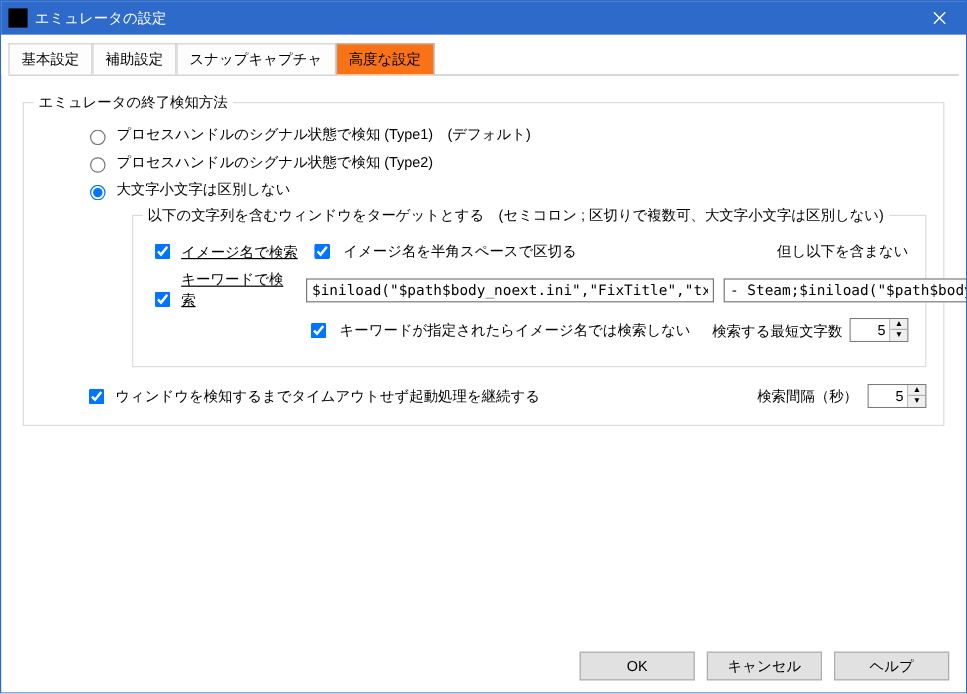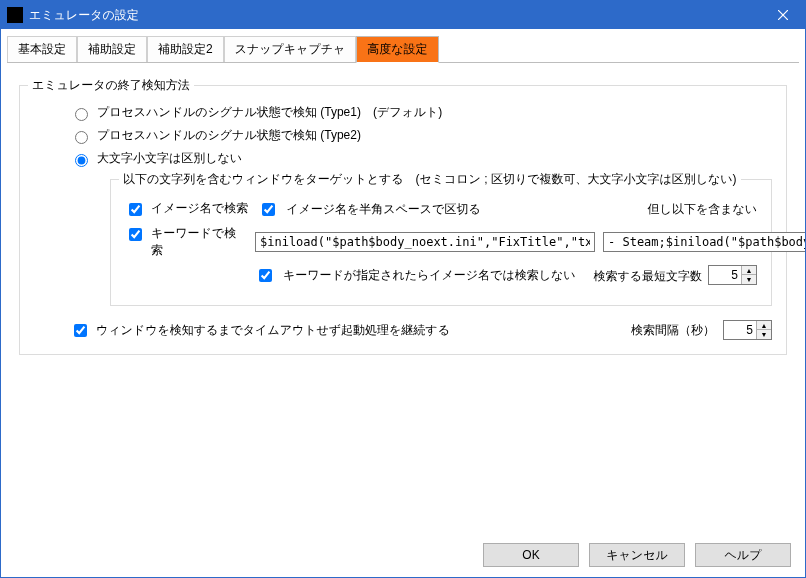--- a/index.html
+++ b/index.html
@@ -17,21 +17,21 @@
   .tab-panel-border { border-top: 1px solid #bdbdbd; margin: 0 6px; }
 
   .content { flex: 1; padding: 14px 18px 10px 18px; overflow: hidden; }
 
   .group { border: 1px solid #dcdcdc; padding: 12px 14px 14px 30px; position: relative; margin-top: 8px; }
   .group > .legend { position: absolute; top: -9px; left: 8px; background: #fff; padding: 0 4px; font-size: 12px; }
   .group.sub { margin-left: 60px; margin-top: 12px; padding: 14px 14px 14px 14px; }
 
   .radio-line, .check-line { display: flex; align-items: center; margin: 6px 0 6px 20px; gap: 6px; }
   .grid-row { display: flex; align-items: center; gap: 10px; margin: 6px 0; }
-  .grid-row .cell-cb { min-width: 120px; display: flex; align-items: flex-start; gap: 6px; }
+  .grid-row .cell-cb { min-width: 120px; display: flex; align-items: flex-end; gap: 6px; text-decoration: underline; }
   .grid-row .cell-rest { flex: 1; display: flex; align-items: center; gap: 8px; }
 
   input[type="text"] { font-family: "Consolas", "MS Gothic", monospace; font-size: 12px; padding: 2px 4px; border: 1px solid #7a7a7a; height: 20px; }
   .txt-main { width: 340px; }
   .txt-exclude { width: 218px; }
 
   .spin-wrap { display: inline-flex; align-items: center; border: 1px solid #7a7a7a; height: 20px; }
   .spin-wrap input { border: none; width: 32px; text-align: right; padding: 0 3px; height: 18px; font-family: inherit; font-size: 12px; }
   .spin-btns { display: flex; flex-direction: column; border-left: 1px solid #b0b0b0; }
   .spin-btns div { width: 14px; height: 9px; background: #f0f0f0; display: flex; align-items: center; justify-content: center; cursor: pointer; font-size: 7px; line-height: 1; }
@@ -61,21 +61,20 @@
       <svg width="10" height="10" viewBox="0 0 10 10">
           <line x1="0" y1="0" x2="10" y2="10" stroke-width="1.2"></line>
           <line x1="10" y1="0" x2="0" y2="10" stroke-width="1.2"></line>
         </svg>
     </div>
   </div>
 
   <div class="tab-strip">
     <div class="tab">基本設定</div>
     <div class="tab">補助設定</div>
-    <div class="tab">補助設定2</div>
     <div class="tab">スナップキャプチャ</div>
     <div class="tab active">高度な設定</div>
   </div>
   <div class="tab-panel-border"></div>
 
   <div class="content">
 
     <div class="group">
       <div class="legend">エミュレータの終了検知方法</div>
 

